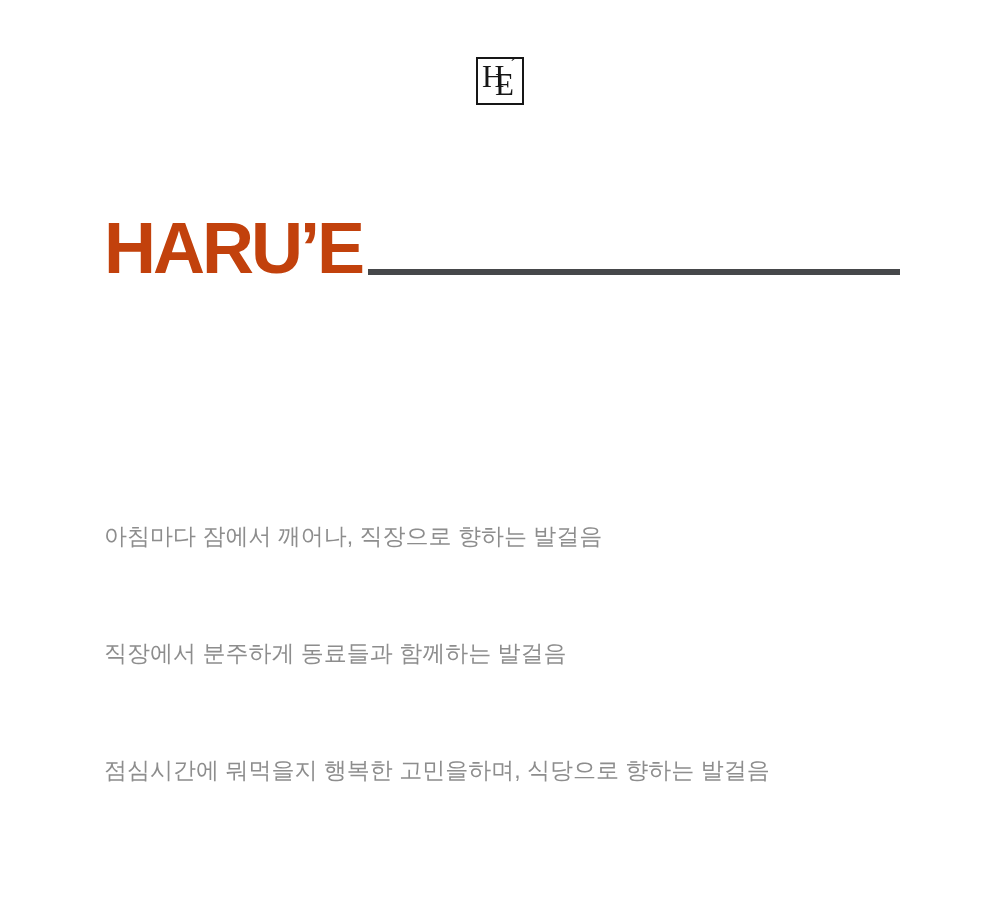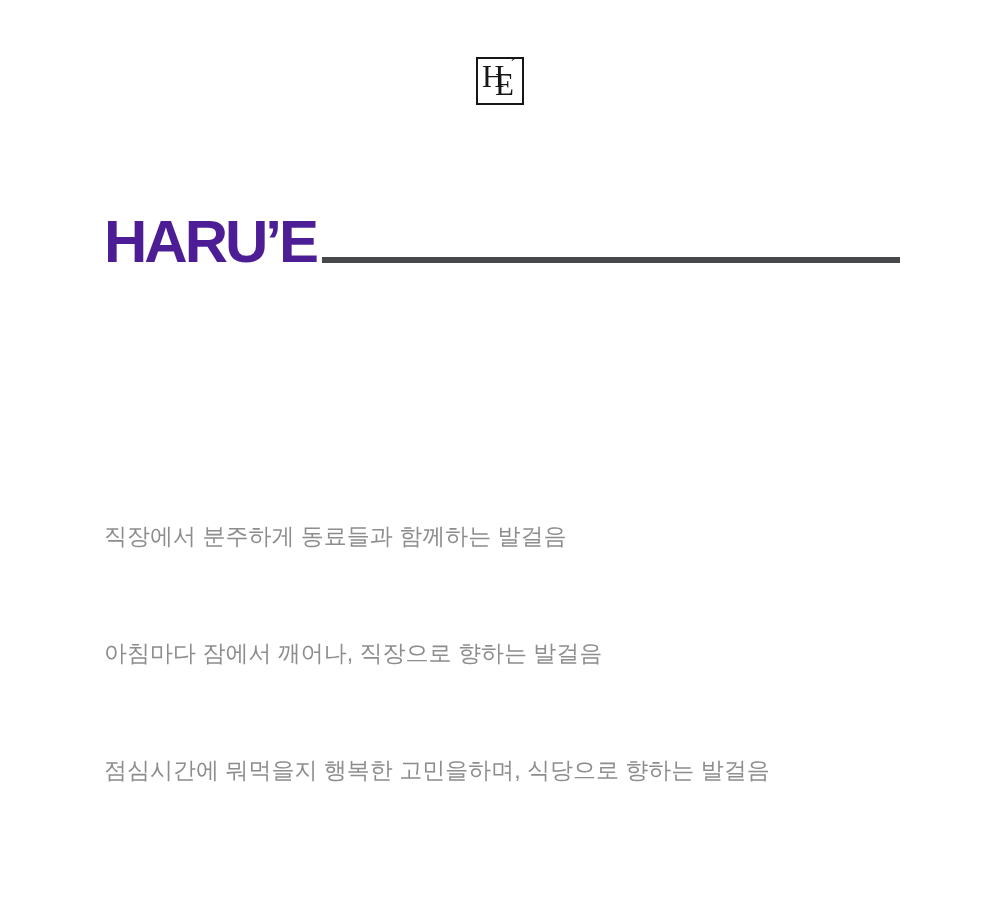--- a/index.html
+++ b/index.html
@@ -24,24 +24,24 @@
   .logo-e { position: absolute; left: 17px; top: 10px; font-size: 31px; line-height: 1; }
   .logo-accent { position: absolute; right: 6px; top: -3px; font-size: 17px; line-height: 1; }
 
   
   .brand-row {
     position: absolute; left: 104px; right: 100px; top: 212px;
     display: flex; align-items: flex-end;
   }
   .brand-title {
     margin: 0; padding: 0;
-    font-size: 60px; line-height: 1;
+    font-size: 72px; line-height: 1;
     font-weight: bold;
     letter-spacing: -3px;
-    color: #4c1d95;
+    color: #c2410c;
   }
   .rule {
     flex: 1 1 auto;
     height: 6px;
     margin: 0 0 9px 6px;
     background: #46484a;
   }
 
   
   .story {
@@ -64,22 +64,22 @@
   </div>
 
   <header class="brand-row">
     <h1 class="brand-title">HARU’E</h1>
     <div class="rule"></div>
   </header>
 
   <section class="story">
 
     <div class="para">
+      <div class="line">아침마다 잠에서 깨어나, 직장으로 향하는 발걸음</div>
       <div class="line">직장에서 분주하게 동료들과 함께하는 발걸음</div>
-      <div class="line">아침마다 잠에서 깨어나, 직장으로 향하는 발걸음</div>
       <div class="line">점심시간에 뭐먹을지 행복한 고민을하며, 식당으로 향하는 발걸음</div>
       
       
     </div>
 
     
 
   </section>
 
 </main>

